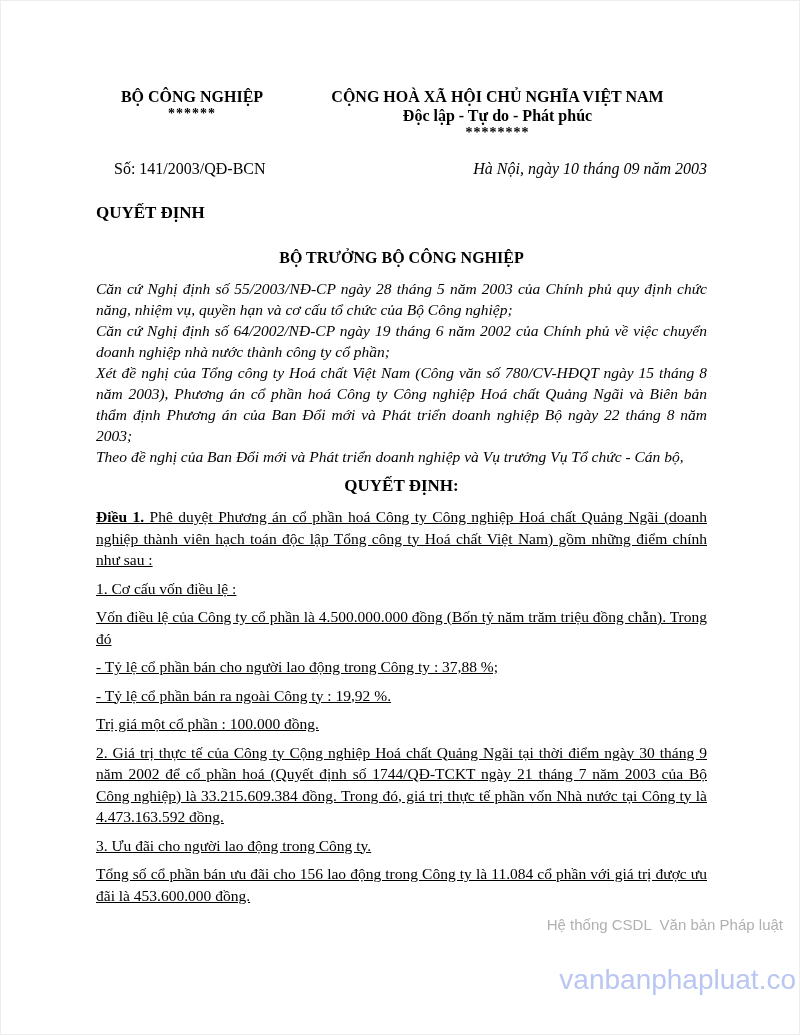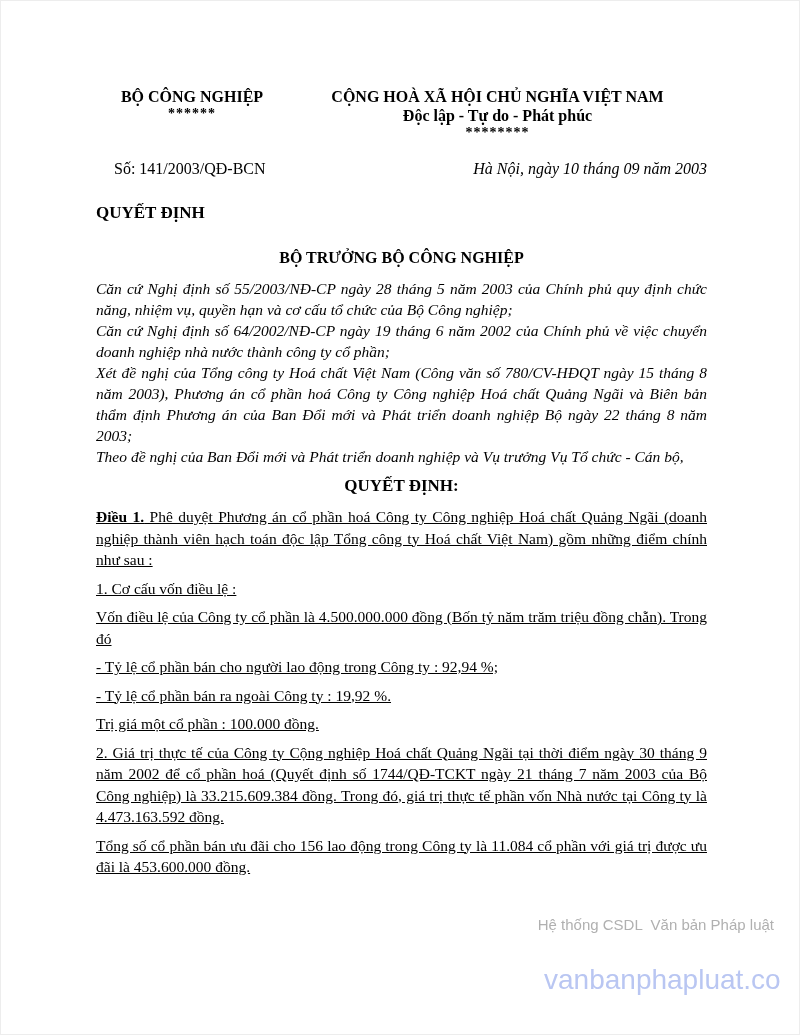--- a/index.html
+++ b/index.html
@@ -96,23 +96,23 @@
     margin: 0 0 7px 0;
     font-size: 15.5px;
     line-height: 21.5px;
     text-align: justify;
     text-decoration: underline;
   }
   .body-text p b { font-weight: bold; }
   
   .watermark {
     position: absolute;
-    right: 12px;
+    right: 3px;
     bottom: 24px;
-    text-align: center;
+    text-align: right;
     font-family: "Liberation Sans", sans-serif;
     white-space: pre;
     line-height: 1;
   }
   .watermark-line1 {
     color: #b0b0b0;
     font-size: 15px;
     padding-right: 13px;
   }
   .watermark-line2 {
@@ -160,28 +160,29 @@
   <div class="decision-heading">QUYẾT ĐỊNH:</div>
 
   <div class="body-text">
     <p><b>Điều 1.</b><span> Phê duyệt Phương án cổ phần hoá Công ty Công nghiệp Hoá chất Quảng Ngãi (doanh nghiệp thành viên hạch toán độc lập Tổng công ty Hoá chất Việt Nam) gồm những điểm chính như sau :</span></p>
     <div>
 
         <p>1. Cơ cấu vốn điều lệ :</p>
 
         <p>Vốn điều lệ của Công ty cổ phần là 4.500.000.000 đồng (Bốn tỷ năm trăm triệu đồng chẵn). Trong đó</p>
 
-        <p>- Tỷ lệ cổ phần bán cho người lao động trong Công ty : 92,94 %;</p>
+        <p>- Tỷ lệ cổ phần bán cho người lao động trong Công ty : 37,88 %;</p>
 
         <p>- Tỷ lệ cổ phần bán ra ngoài Công ty : 19,92 %.</p>
 
         <p>Trị giá một cổ phần : 100.000 đồng.</p>
 
         <p>2. Giá trị thực tế của Công ty Cộng nghiệp Hoá chất Quảng Ngãi tại thời điểm ngày 30 tháng 9 năm 2002 để cổ phần hoá (Quyết định số 1744/QĐ-TCKT ngày 21 tháng 7 năm 2003 của Bộ Công nghiệp) là 33.215.609.384 đồng. Trong đó, giá trị thực tế phần vốn Nhà nước tại Công ty là 4.473.163.592 đồng.</p>
 
+        <p>3. Ưu đãi cho người lao động trong Công ty.</p>
 
         <p>Tổng số cổ phần bán ưu đãi cho 156 lao động trong Công ty là 11.084 cổ phần với giá trị được ưu đãi là 453.600.000 đồng.</p>
 
       </div>
   </div>
 
 </div>
 
 <div class="watermark">
   <div class="watermark-line1">Hệ thống CSDL  Văn bản Pháp luật</div>

